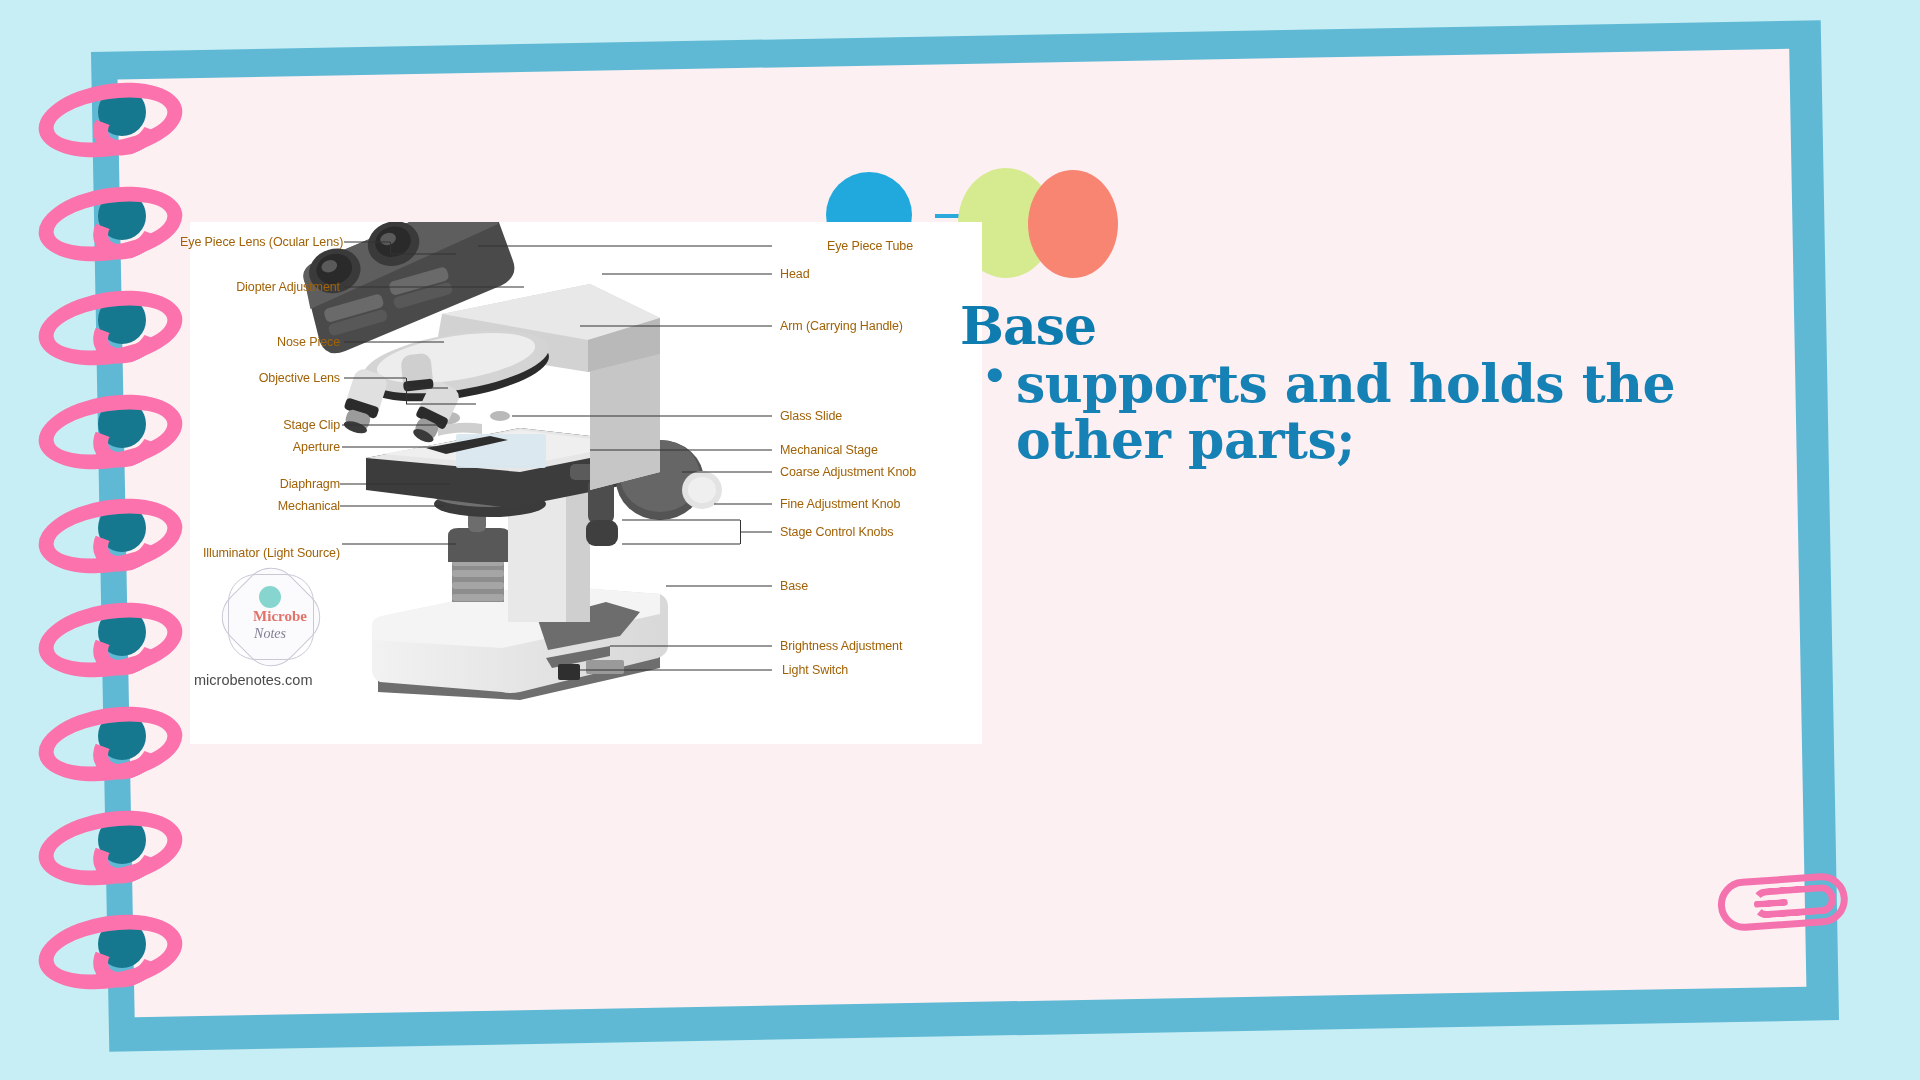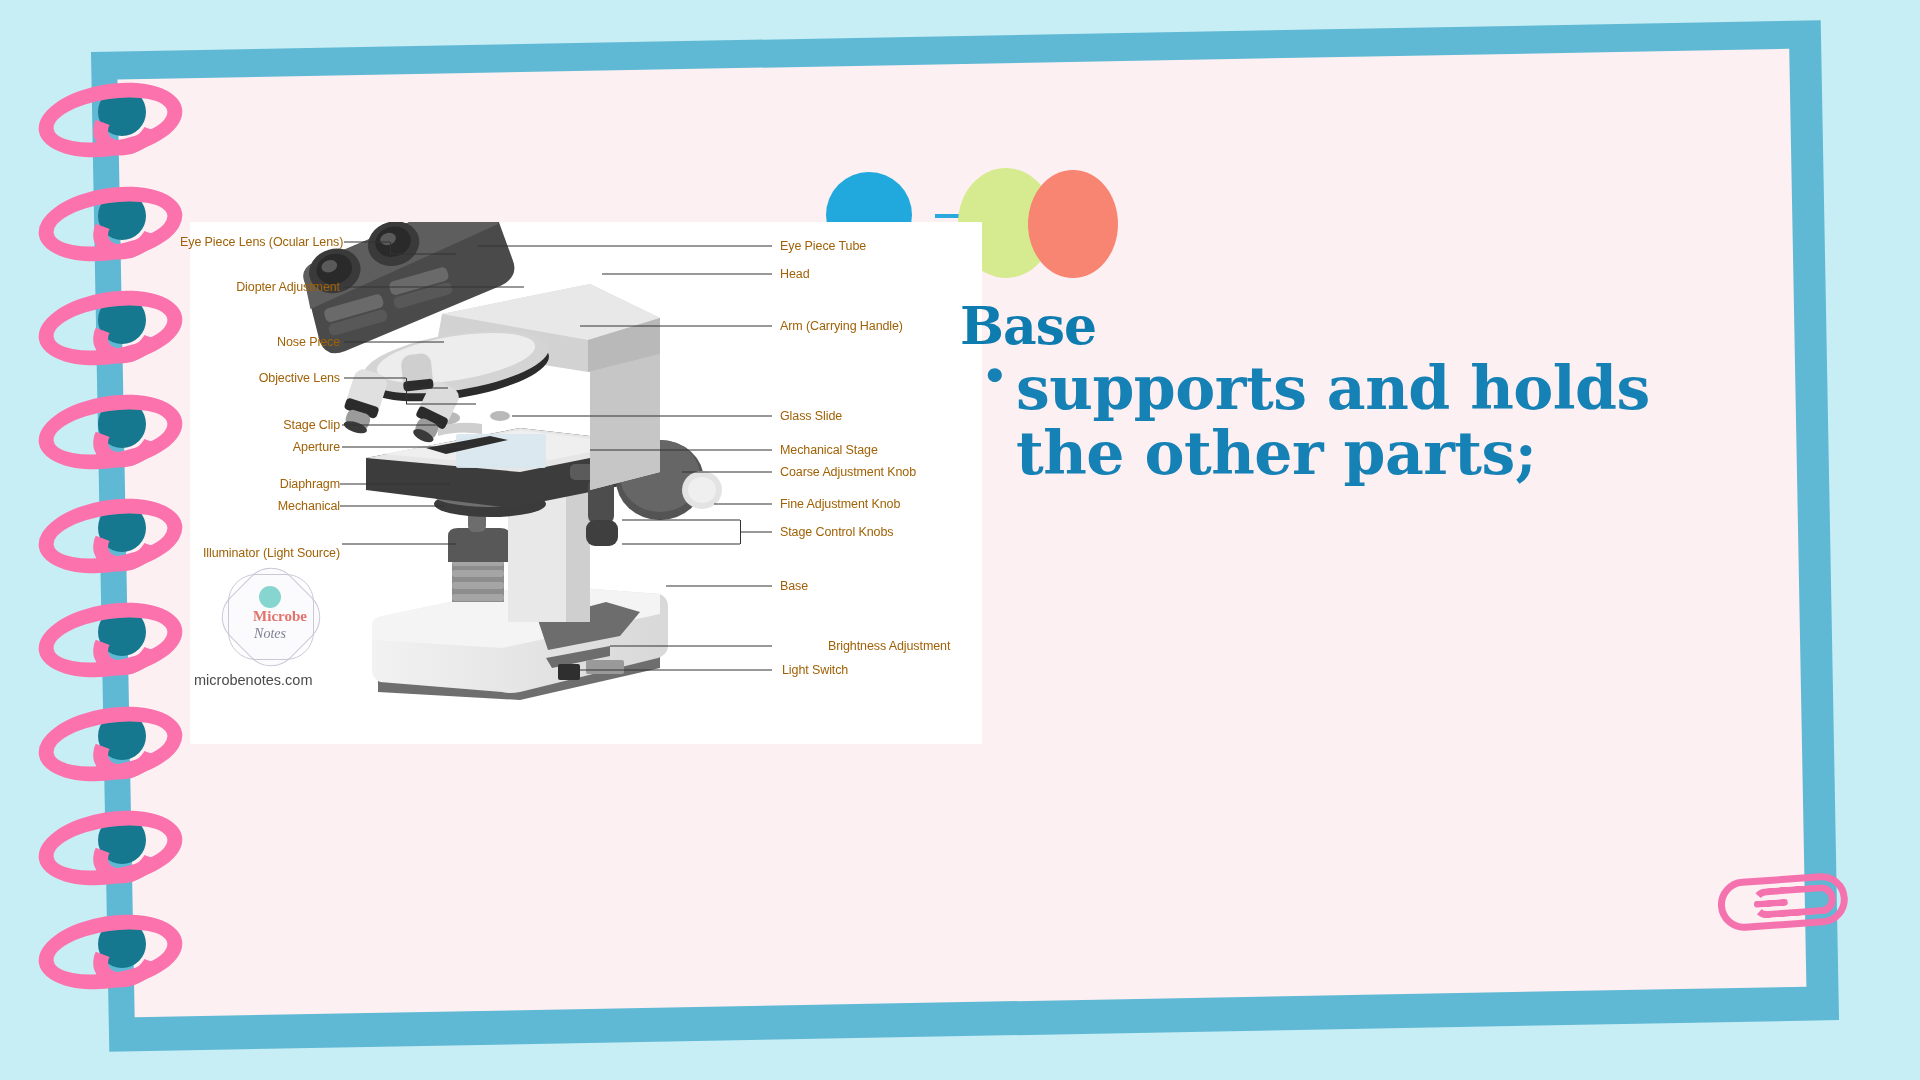--- a/index.html
+++ b/index.html
@@ -143,21 +143,21 @@
     color:#0f7cb0;
     margin:0 0 4px 0;
   }
   .content ul{
     margin:0;padding:0 0 0 56px;list-style:none;
   }
   .content li{
     position:relative;
     font-family:"DejaVu Serif", serif;
     font-weight:bold;
-    font-size:60px;
+    font-size:52px;
     line-height:1.08;
     color:#1681b5;
     margin-bottom:2px;
     letter-spacing:-0.5px;
   }
   .content li::before{
     content:"•";
     position:absolute;left:-34px;top:-2px;
     font-size:40px;color:#1681b5;
   }
@@ -371,21 +371,21 @@
       <div class="lbl left" style="left:40px;top:262px;width:110px;">Diaphragm</div>
       <div class="leader" style="left:150px;top:262px;width:110px;"></div>
 
       <div class="lbl left" style="left:40px;top:284px;width:110px;">Mechanical</div>
       <div class="leader" style="left:150px;top:284px;width:104px;"></div>
 
       <div class="lbl left" style="left:-32px;top:321px;width:182px;margin-top:10px;">Illuminator (Light Source)</div>
       <div class="leader" style="left:152px;top:322px;width:114px;"></div>
 
       <div class="leader" style="left:288px;top:24px;width:294px;"></div>
-      <div class="lbl right" style="left:590px;top:24px;width:180px;">Eye Piece Tube</div>
+      <div class="lbl right" style="left:590px;top:24px;width:180px;text-align:center;">Eye Piece Tube</div>
 
       <div class="leader" style="left:412px;top:52px;width:170px;"></div>
       <div class="lbl right" style="left:590px;top:52px;width:180px;">Head</div>
 
       <div class="leader" style="left:390px;top:104px;width:192px;"></div>
       <div class="lbl right" style="left:590px;top:104px;width:200px;">Arm (Carrying Handle)</div>
 
       <div class="leader" style="left:322px;top:194px;width:260px;"></div>
       <div class="lbl right" style="left:590px;top:194px;width:180px;">Glass Slide</div>
 
@@ -401,21 +401,21 @@
       <div class="leader" style="left:432px;top:298px;width:118px;"></div>
       <div class="leader" style="left:432px;top:322px;width:118px;"></div>
       <div class="leader-v" style="left:550px;top:298px;height:24px;"></div>
       <div class="leader" style="left:550px;top:310px;width:32px;"></div>
       <div class="lbl right" style="left:590px;top:310px;width:190px;">Stage Control Knobs</div>
 
       <div class="leader" style="left:476px;top:364px;width:106px;"></div>
       <div class="lbl right" style="left:590px;top:364px;width:120px;">Base</div>
 
       <div class="leader" style="left:420px;top:424px;width:162px;"></div>
-      <div class="lbl right" style="left:590px;top:424px;width:200px;margin-left:48px;">Brightness Adjustment</div>
+      <div class="lbl right" style="left:590px;top:424px;width:200px;">Brightness Adjustment</div>
 
       <div class="leader" style="left:388px;top:448px;width:194px;"></div>
       <div class="lbl right" style="left:592px;top:448px;width:160px;">Light Switch</div>
 
       <div class="wm-logo">
         <div class="petal"></div>
         <div class="petal2"></div>
         <div class="dot"></div>
         <div class="m1">Microbe</div>
         <div class="m2">Notes</div>

